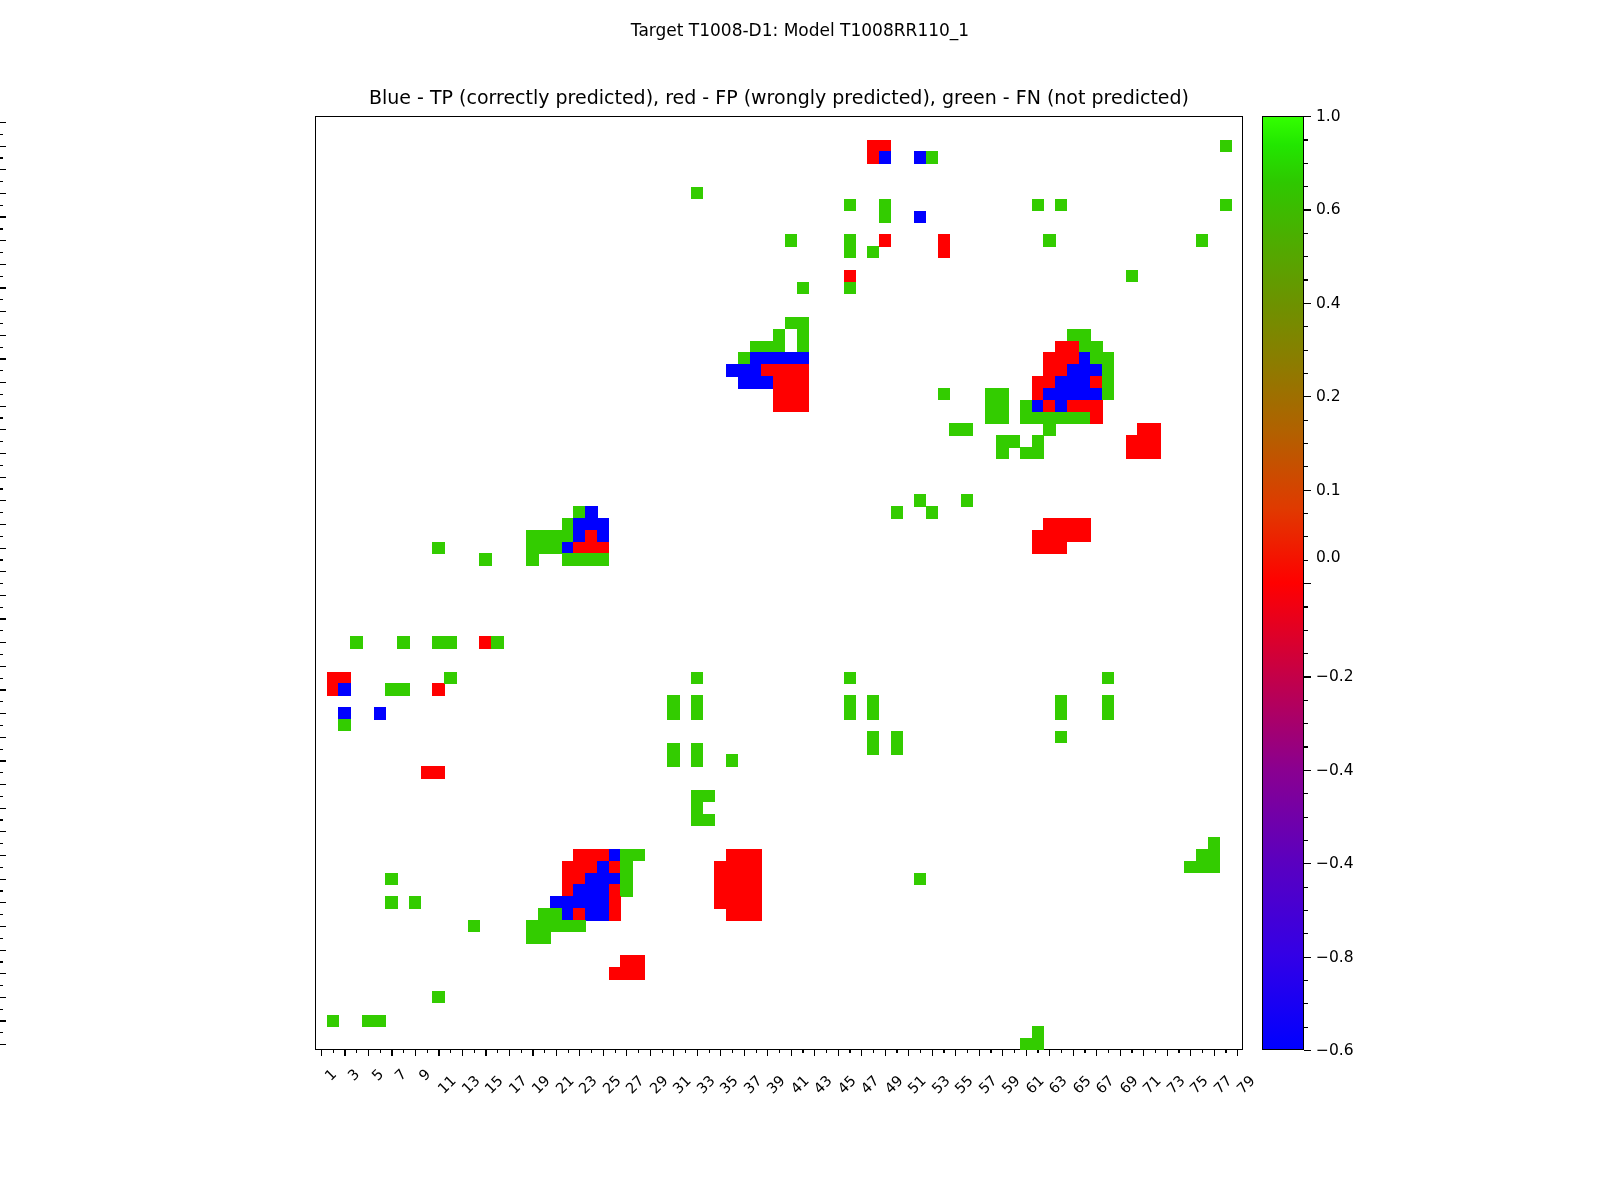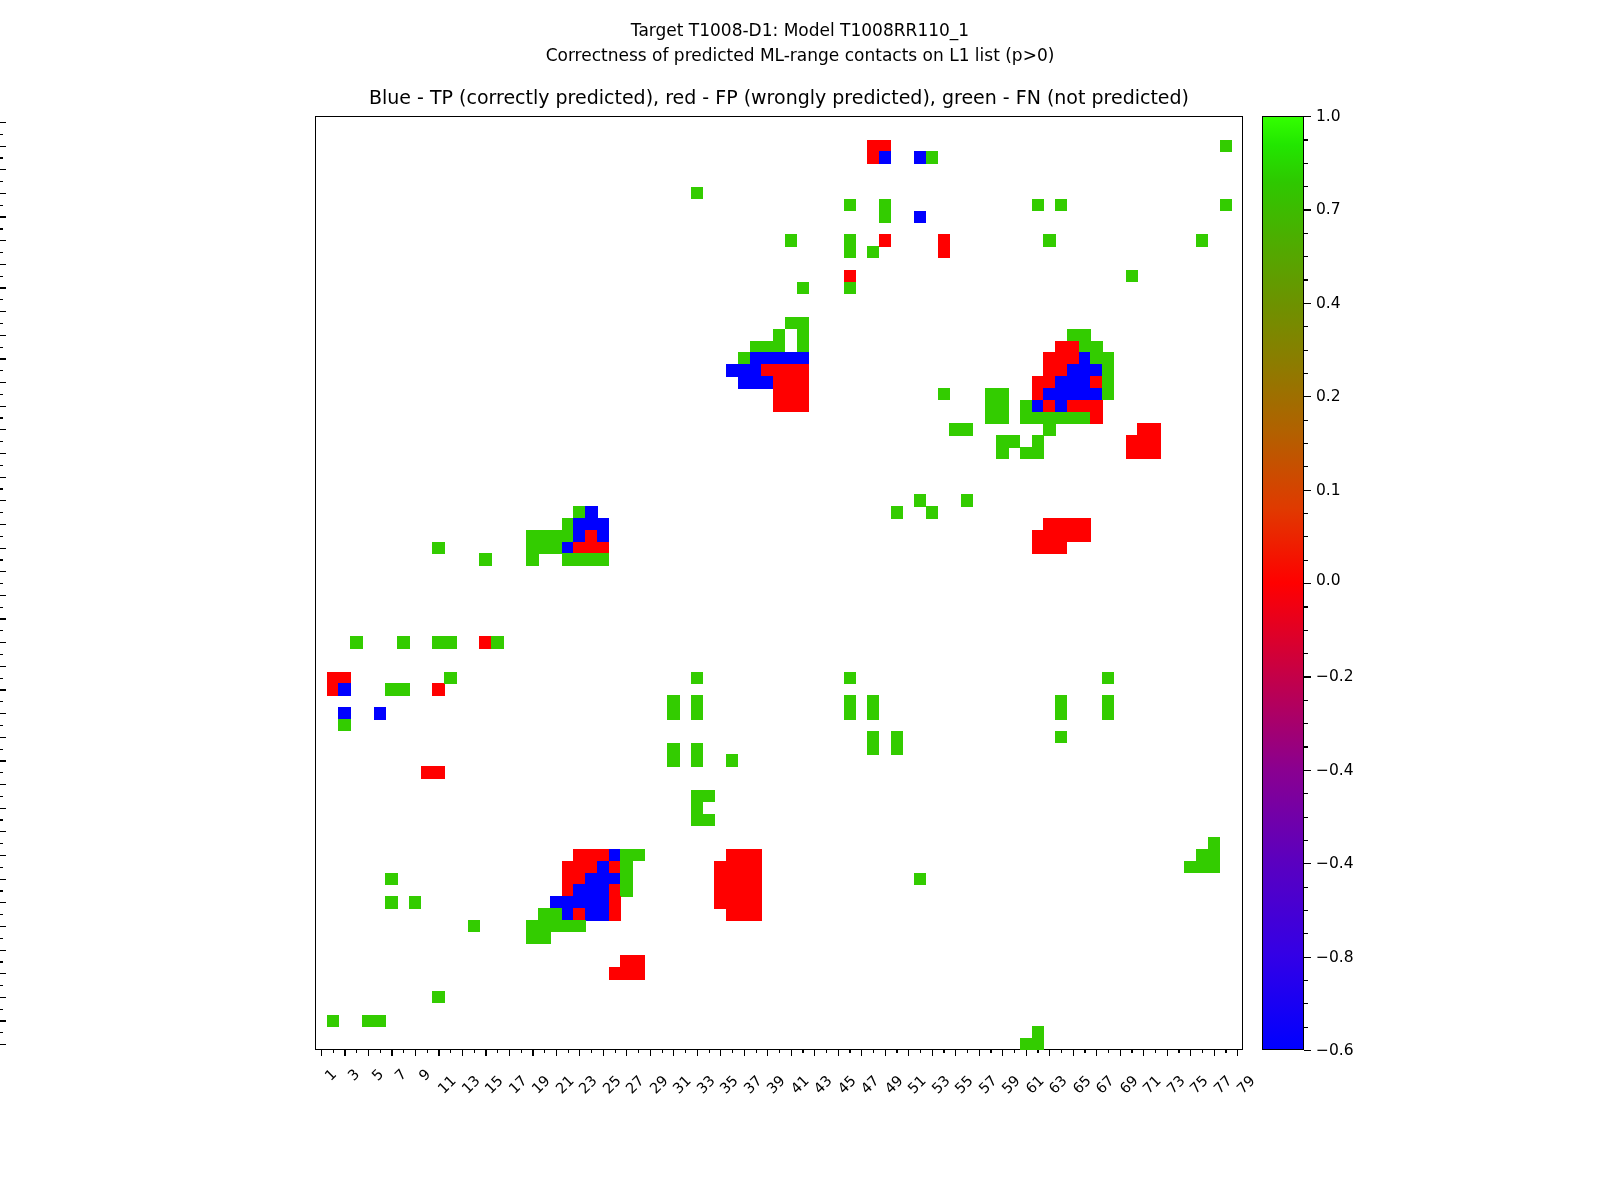--- a/index.html
+++ b/index.html
@@ -51,21 +51,20 @@
   .cbtick{position:absolute;left:1304px;width:7px;height:1.2px;background:#000;}
   .cbtick.minor{width:4px;}
   .cblabel{position:absolute;left:1316px;font-size:15.5px;line-height:16px;
      transform:translateY(-8px);white-space:nowrap;}
 </style>
 </head>
 <body>
 
 <div id="suptitle">
   <span>Target T1008-D1: Model T1008RR110_1</span>
-  <span class="l2">Correctness of predicted ML-range contacts on L1 list (p&gt;0)</span>
 </div>
 
 <div id="axtitle">Blue - TP (correctly predicted), red - FP (wrongly predicted), green - FN (not predicted)</div>
 
 <div id="yaxis">
     <div class="ytickmark" style="top: 5.91139px;"></div>
     <div class="ytickmark minor" style="top: 17.7342px;"></div>
     <div class="ytickmark" style="top: 29.557px;"></div>
     <div class="ytickmark minor" style="top: 41.3797px;"></div>
     <div class="ytickmark" style="top: 53.2025px;"></div>
@@ -584,29 +583,29 @@
     <div class="xtickmark minor" style="left: 910.38px;"></div>
     <div class="xtickmark" style="left: 922.127px;"></div>
     <div class="xtick" style="left: 927.127px;">79</div>
   </div>
 
 <div id="cbar"></div>
 <div id="cbarticks">
     <div class="cbtick" style="top: 116px;"></div>
     <div class="cblabel" style="top: 116px;">1.0</div>
     <div class="cbtick" style="top: 209.4px;"></div>
-    <div class="cblabel" style="top: 209.4px;">0.7</div>
+    <div class="cblabel" style="top: 209.4px;">0.6</div>
     <div class="cbtick" style="top: 302.8px;"></div>
     <div class="cblabel" style="top: 302.8px;">0.4</div>
     <div class="cbtick" style="top: 396.2px;"></div>
     <div class="cblabel" style="top: 396.2px;">0.2</div>
     <div class="cbtick" style="top: 489.6px;"></div>
     <div class="cblabel" style="top: 489.6px;">0.1</div>
     <div class="cbtick" style="top: 583px;"></div>
-    <div class="cblabel" style="top: 580px;">0.0</div>
+    <div class="cblabel" style="top: 557px;">0.0</div>
     <div class="cbtick" style="top: 676.4px;"></div>
     <div class="cblabel" style="top: 676.4px;">−0.2</div>
     <div class="cbtick" style="top: 769.8px;"></div>
     <div class="cblabel" style="top: 769.8px;">−0.4</div>
     <div class="cbtick" style="top: 863.2px;"></div>
     <div class="cblabel" style="top: 863.2px;">−0.4</div>
     <div class="cbtick" style="top: 956.6px;"></div>
     <div class="cblabel" style="top: 956.6px;">−0.8</div>
     <div class="cbtick" style="top: 1050px;"></div>
     <div class="cblabel" style="top: 1050px;">−0.6</div>

